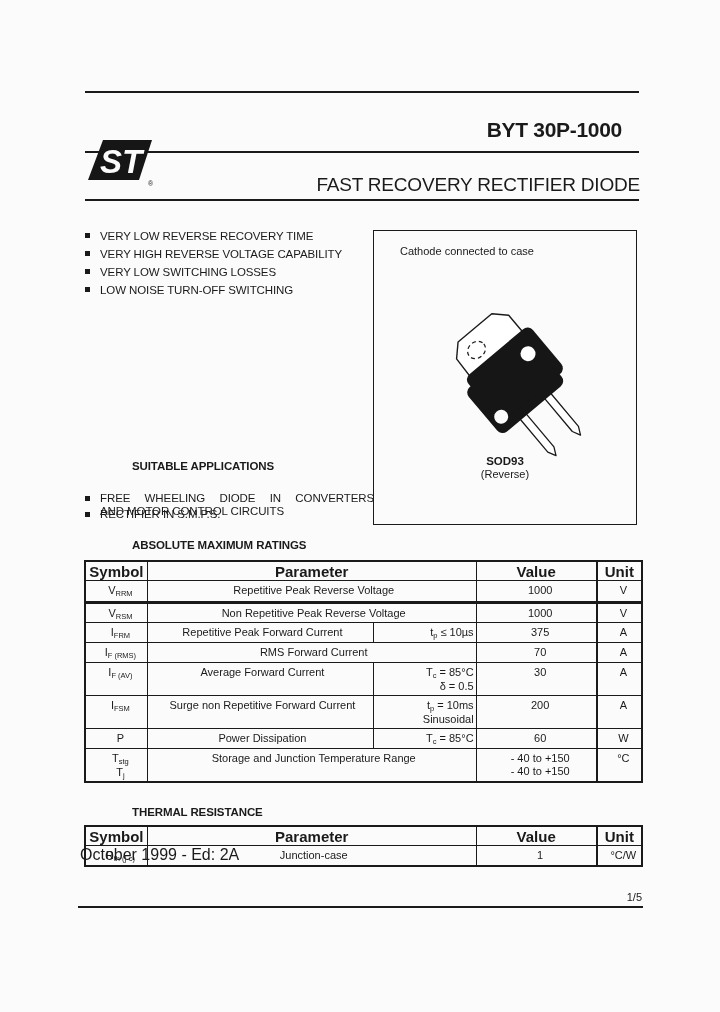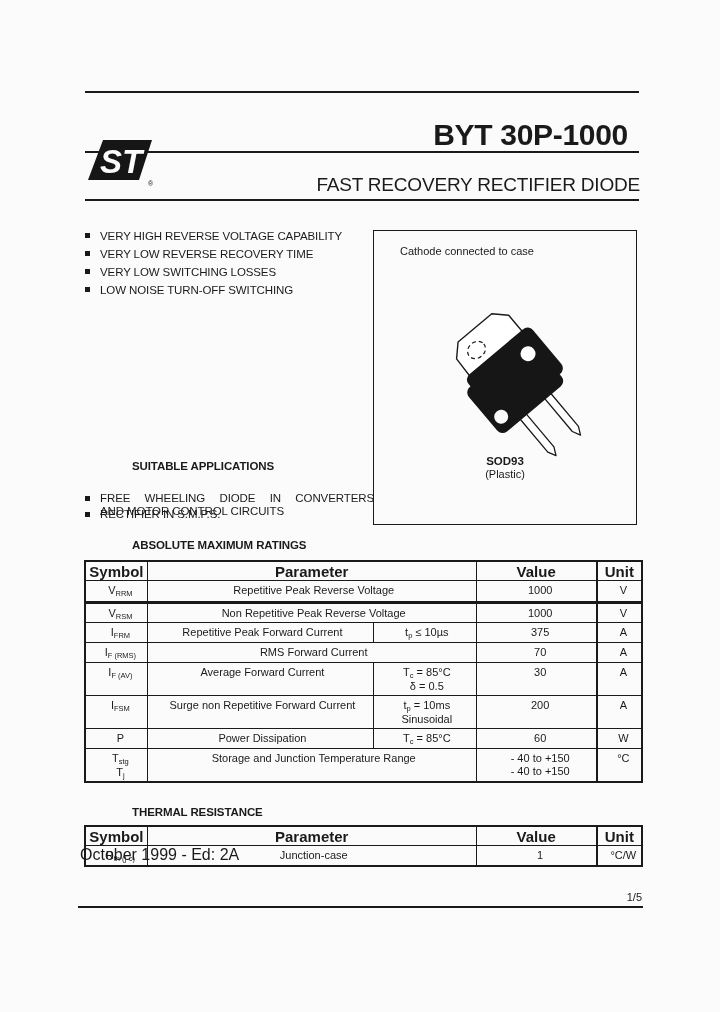--- a/index.html
+++ b/index.html
@@ -6,21 +6,21 @@
   body{
     width:720px;height:1012px;background:#fbfbfb;
     font-family:"Liberation Sans","DejaVu Sans",sans-serif;
     color:#1a1a1a;-webkit-font-smoothing:antialiased;
   }
   .page{position:relative;width:720px;height:1012px;overflow:hidden;}
   .abs{position:absolute;}
   .rule{position:absolute;background:#1a1a1a;height:2px;}
 
   
-  .part-number{position:absolute;right:92px;top:118px;font-size:30px;font-weight:bold;letter-spacing:-0.3px;}
+  .part-number{position:absolute;right:98px;top:118px;font-size:21px;font-weight:bold;letter-spacing:-0.3px;}
   .subtitle{position:absolute;right:80px;top:174px;font-size:19px;letter-spacing:-0.2px;}
 
   
   .bullet-item{position:relative;padding-left:15px;font-size:11.5px;line-height:18px;letter-spacing:-0.1px;}
   .bullet-item::before{content:"";position:absolute;left:0;top:6px;width:5px;height:5px;background:#1a1a1a;}
   .app-item{position:relative;padding-left:15px;font-size:11.5px;line-height:13px;letter-spacing:-0.1px;}
   .app-item::before{content:"";position:absolute;left:0;top:4px;width:5px;height:5px;background:#1a1a1a;}
   .justify-line{text-align:justify;text-align-last:justify;}
   .section-title{font-size:11.5px;font-weight:bold;letter-spacing:-0.1px;margin-left:47px;}
 
@@ -29,21 +29,21 @@
   .pkg-note{position:absolute;left:26px;top:14px;font-size:11px;}
   .pkg-name{position:absolute;left:0;top:224px;width:100%;text-align:center;font-size:11.5px;font-weight:bold;}
   .pkg-material{position:absolute;left:0;top:237px;width:100%;text-align:center;font-size:11px;}
 
   
   table.spec{border-collapse:collapse;table-layout:fixed;width:559px;font-size:11px;color:#1a1a1a;background:transparent;border:2px solid #1a1a1a;}
   .spec th,.spec td{border:1px solid #1a1a1a;overflow:hidden;}
   .spec th{font-weight:bold;text-align:center;height:18px;font-size:15px;padding:0;vertical-align:middle;}
   .spec td{vertical-align:top;padding-top:3px;line-height:13px;}
   .spec td.param{text-align:center;padding-left:8px;padding-right:4px;}
-  .spec td.cond{text-align:center;padding-left:6px;padding-right:2px;}
+  .spec td.cond{text-align:right;padding-left:6px;padding-right:2px;}
   .spec td.sym,.spec td.val,.spec td.unit{text-align:center;padding-left:9px;}
   .spec .thickL{border-left:2.5px solid #1a1a1a;}
   .spec tr.thickB td{border-bottom:3px solid #1a1a1a;}
   sub{font-size:7.5px;vertical-align:baseline;position:relative;top:2px;}
 
   
   .footer-left{position:absolute;left:80px;top:846px;font-size:16px;}
   .footer-right{position:absolute;right:78px;top:891px;font-size:11px;}
 </style>
 </head>
@@ -60,22 +60,22 @@
       <polygon points="36,4 134,4 108,84 6,84" fill="#161616"></polygon>
       <text x="72" y="70" font-family="Liberation Sans, sans-serif" font-size="66" font-style="italic" font-weight="bold" fill="#fbfbfb" text-anchor="middle">ST</text>
     </svg>
     <span class="abs" style="left:63px;top:42px;font-size:7px;">®</span>
   </div>
 
   <div class="part-number">BYT 30P-1000</div>
   <div class="subtitle">FAST RECOVERY RECTIFIER DIODE</div>
 
   <div class="abs" style="left:85px;top:227px;width:290px;">
+    <div class="bullet-item">VERY LOW REVERSE RECOVERY TIME</div>
     <div class="bullet-item">VERY HIGH REVERSE VOLTAGE CAPABILITY</div>
-    <div class="bullet-item">VERY LOW REVERSE RECOVERY TIME</div>
     <div class="bullet-item">VERY LOW SWITCHING LOSSES</div>
     <div class="bullet-item">LOW NOISE TURN-OFF SWITCHING</div>
   </div>
 
   <div class="pkg-box">
     <div class="pkg-note">Cathode connected to case</div>
     <svg class="abs" style="left:45px;top:55px;" width="190" height="180" viewBox="0 0 190 180">
       <g transform="rotate(-40 95 90)" stroke-linejoin="round">
 
         <path d="M72,118 L80,118 L80,170 L76,178 L72,170 Z" fill="#ffffff" stroke="#1a1a1a" stroke-width="1.3"></path>
@@ -84,21 +84,21 @@
         <path d="M62,40 L74,28 L118,28 L130,40 L130,88 L60,88 Z" fill="#ffffff" stroke="#1a1a1a" stroke-width="1.4"></path>
         <ellipse cx="83" cy="46" rx="9.5" ry="8" fill="none" stroke="#1a1a1a" stroke-width="1.2" stroke-dasharray="4 3"></ellipse>
 
         <rect x="47" y="70" width="84" height="58" rx="7" fill="#161616"></rect>
         <rect x="55" y="60" width="84" height="58" rx="7" fill="#161616"></rect>
         <circle cx="120" cy="82" r="7.5" fill="#ffffff"></circle>
         <circle cx="59" cy="113" r="7" fill="#fbfbfb"></circle>
       </g>
     </svg>
     <div class="pkg-name">SOD93</div>
-    <div class="pkg-material">(Plastic)</div>
+    <div class="pkg-material">(Reverse)</div>
   </div>
 
   <div class="abs section-title" style="left:85px;top:460px;">SUITABLE APPLICATIONS</div>
   <div class="abs app-item" style="left:85px;top:508px;width:274px;">
     <div>RECTIFIER IN S.M.P.S.</div>
   </div>
   <div class="abs app-item" style="left:85px;top:479px;width:274px;">
     <div class="justify-line">FREE WHEELING DIODE IN CONVERTERS</div>
     <div>AND MOTOR CONTROL CIRCUITS</div>
   </div>

